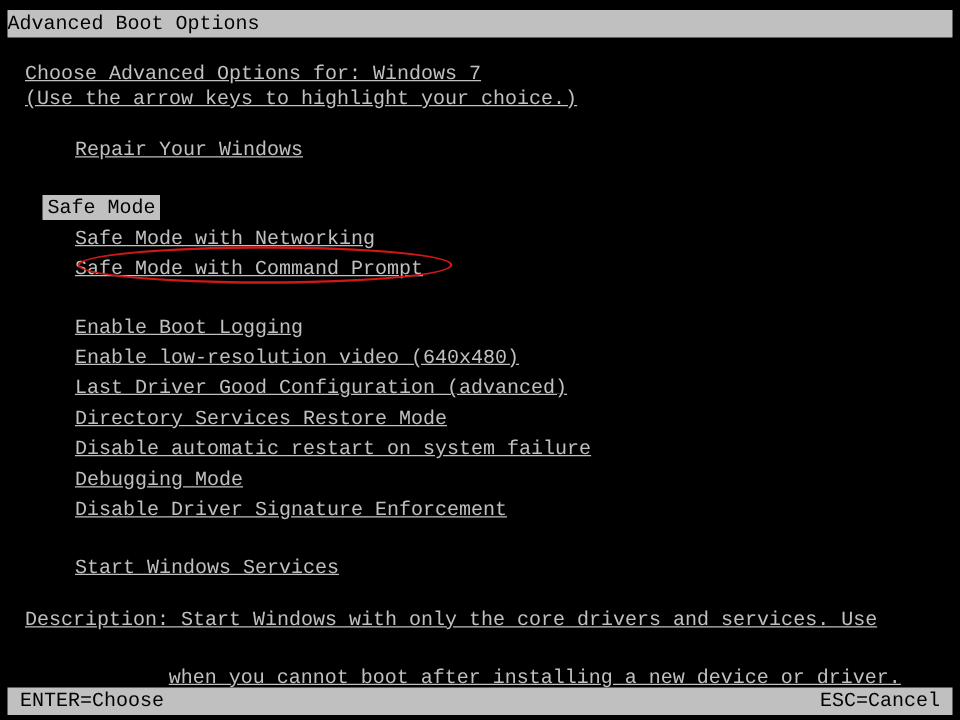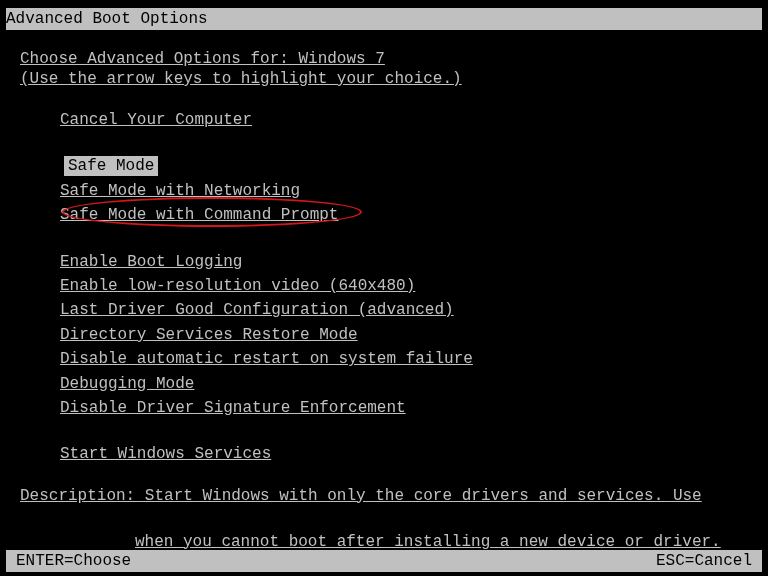--- a/index.html
+++ b/index.html
@@ -36,21 +36,20 @@
       margin-top: 20px;
     }
     .menu-item {
       padding: 1px 0 1px 40px;
       cursor: default;
       position: relative;
       line-height: 1.4;
     }
     .menu-item.selected {
       display: inline-block;
-      margin-left: 30px;
       padding: 1px 4px;
     }
     .menu-item.selected span {
       background: #c0c0c0;
       color: #000;
       padding: 1px 4px;
     }
     .selected-wrapper {
       padding-left: 10px;
       line-height: 1.4;
@@ -95,21 +94,21 @@
 <div class="title-bar">
   <span>Advanced Boot Options</span>
 </div>
 
 <div class="content">
   <div class="intro-line">Choose Advanced Options for: Windows 7</div>
   <div class="intro-line">(Use the arrow keys to highlight your choice.)</div>
 
   <div class="menu">
     <div class="menu-item">
-      <span>Cancel Your Computer</span>
+      <span>Repair Your Windows</span>
     </div>
     <div class="spacer"></div>
     <div class="selected-wrapper">
       <div class="menu-item selected">
         <span>Safe Mode</span>
       </div>
     </div>
     <div class="menu-item">
       <span>Safe Mode with Networking</span>
     </div>

